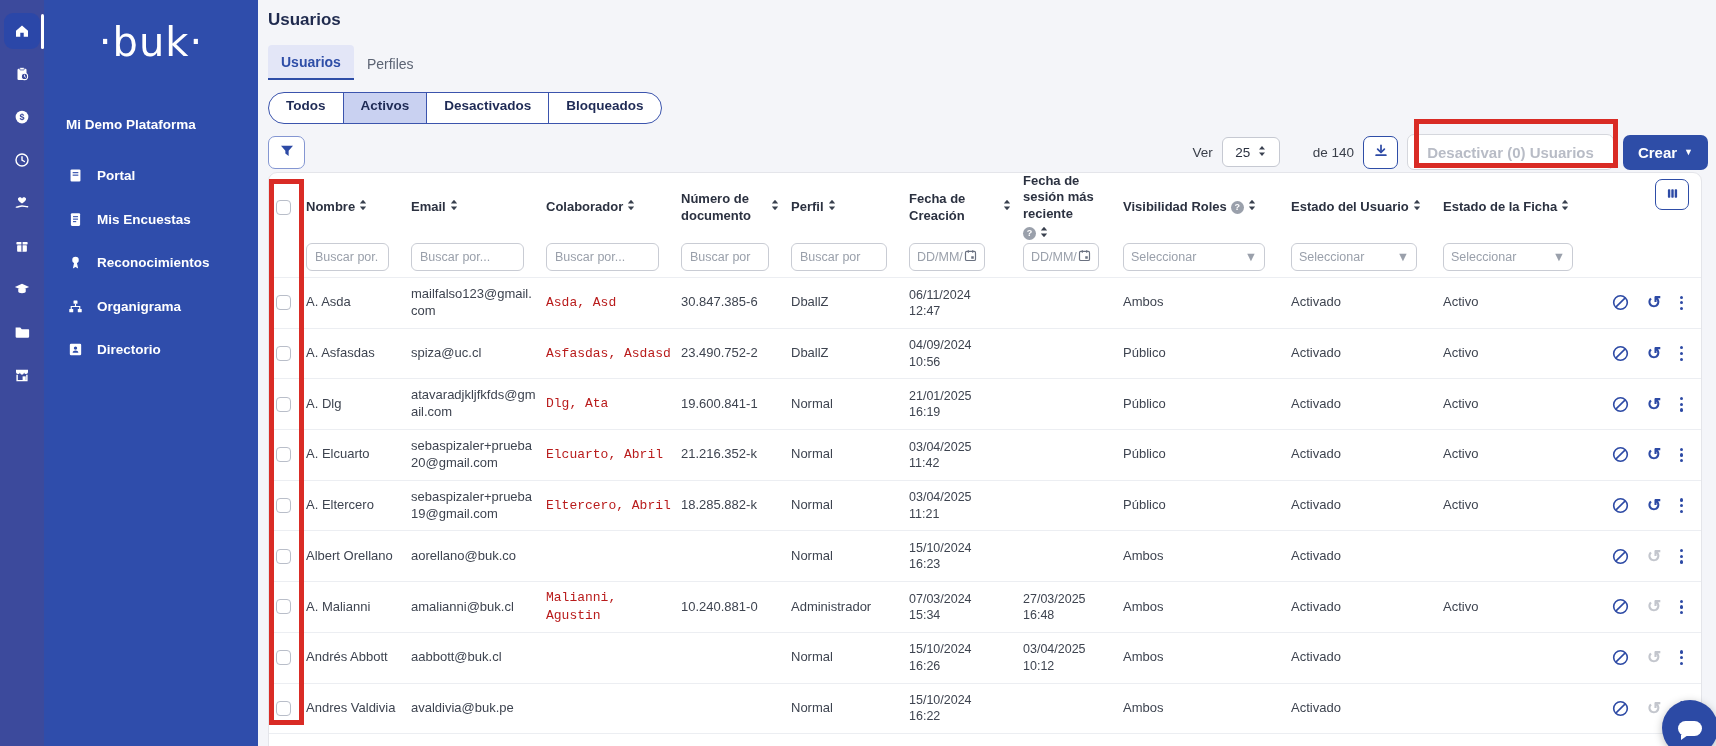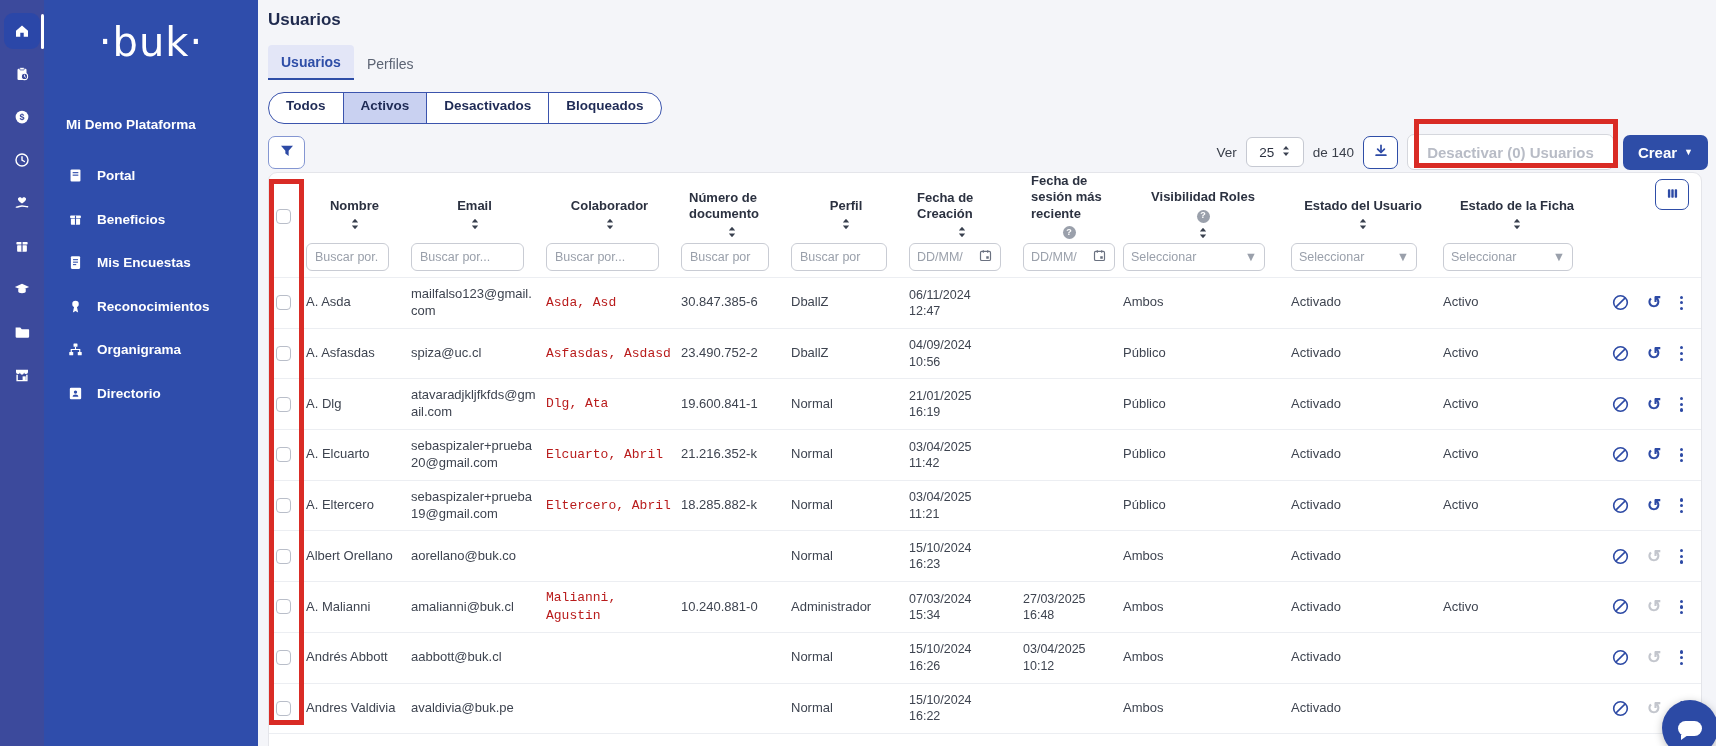--- a/index.html
+++ b/index.html
@@ -31,38 +31,38 @@
   .tab.active { background:#e3e6f7; color:#2e4da7; font-weight:700; border-bottom:2.5px solid #2e4da7; border-radius:4px 4px 0 0; }
 
   .pills { position:absolute; left:10px; top:92px; display:flex; border:1px solid #3b54ad; border-radius:16px; overflow:hidden; background:#fff; height:32px; }
   .pill { padding:5px 17px; font-size:13.5px; font-weight:700; color:#1e2a55; border-left:1px solid #3b54ad; cursor:pointer; white-space:nowrap; }
   .pill:first-child { border-left:none; }
   .pill.active { background:#c9d1f1; }
 
   
   .filter-btn { position:absolute; left:10px; top:136px; width:37px; height:33px; border:1px solid #8496d2; border-radius:7px; background:#fff; display:flex; align-items:center; justify-content:center; cursor:pointer; }
   .right-tools { position:absolute; right:8px; top:133px; height:38px; display:flex; align-items:center; gap:9px; }
-  .lbl { font-size:13.5px; color:#3a3f4a; }
+  .lbl { font-size:13.5px; color:#3a3f4a;margin-left:24px; }
   .pagesize { width:58px; height:30px; border:1px solid #c6c9d2; border-radius:6px; background:#fff; display:flex; align-items:center; justify-content:center; gap:8px; font-size:13.5px; color:#2b3140; cursor:pointer; }
   .dl-btn { width:35px; height:33px; border:1px solid #2e4da7; border-radius:7px; background:#fff; display:flex; align-items:center; justify-content:center; cursor:pointer; }
   .deact-btn { height:36px; padding:0 19px; background:#fff; border:1.5px solid #d5d7dd; border-radius:7px; font-size:15px; font-weight:700; color:#b8bcc6; cursor:default; white-space:nowrap; }
   .crear-btn { height:35px; padding:0 15px; background:#2e4da7; border:none; border-radius:7px; color:#fff; font-size:15px; font-weight:700; display:flex; align-items:center; gap:7px; cursor:pointer; }
   .crear-caret { font-size:9px; }
 
   
   .card { position:absolute; left:10px; top:172px; width:1434px; height:640px; background:#fff; border:1px solid #e4e5ea; border-radius:9px 9px 0 0; overflow:hidden; }
   .grid-row { display:grid; grid-template-columns:37px 105px 135px 135px 110px 118px 114px 100px 168px 152px 156px 104px; align-items:center; }
   .hrow { height:64px; }
-  .hcell { display:flex; align-items:center; gap:4px; padding-right:8px; font-size:13px; font-weight:700; color:#2b3140; flex-wrap:wrap; line-height:1.25;flex-direction:column; }
+  .hcell { display:flex; align-items:center; gap:4px; padding-right:8px; font-size:13px; font-weight:700; color:#2b3140; flex-wrap:wrap; line-height:1.25; }
   .hlabel { max-width:calc(100% - 16px); }
   .frow { height:40px; }
   .fcell { padding-right:12px; }
   .f-input { width:calc(100% - 10px); height:28px; border:1px solid #c9ccd4; border-radius:6px; padding:0 8px; font-size:12.5px; font-family:"Liberation Sans", sans-serif; color:#3e4450; background:#fff; }
   .f-input::placeholder { color:#9aa0ab; }
-  .f-box { width:92px; height:28px; border:1px solid #c9ccd4; border-radius:6px; display:flex; align-items:center; justify-content:space-between; padding:0 7px; background:#fff; cursor:pointer; }
+  .f-box { width:76px; height:28px; border:1px solid #c9ccd4; border-radius:6px; display:flex; align-items:center; justify-content:space-between; padding:0 7px; background:#fff; cursor:pointer; }
   .f-box span { font-size:12.5px; color:#9aa0ab; }
   .f-select { width:calc(100% - 14px); max-width:142px; }
   .caret { font-size:9px; color:#8a909c; }
 
   .trow { height:50.7px; border-top:1px solid #eceef2; font-size:13px; color:#3e4450; }
   .tcell { padding-right:8px; line-height:1.3; overflow-wrap:anywhere; }
   .dates { white-space:pre-line; font-size:12.5px; }
   .link { color:#b91c1c; cursor:pointer;font-family:Liberation Mono, monospace; }
   .cb-cell { display:flex; justify-content:center; }
   .checkbox { width:15px; height:15px; border:1.5px solid #b9bec9; border-radius:4px; background:#fff; cursor:pointer; }
@@ -176,30 +176,20 @@
   <div class="menu" id="sidebar-menu">
       <div class="menu-item">
         <span class="mi-icon">
           <svg width="17" height="17" viewBox="0 0 24 24">
             <rect x="5" y="3.5" width="14" height="17" rx="1.6" fill="#ffffff"></rect>
             <line x1="8" y1="8" x2="16" y2="8" stroke="#2f4dab" stroke-width="1.6"></line>
             <line x1="8" y1="11.5" x2="16" y2="11.5" stroke="#2f4dab" stroke-width="1.6"></line>
           </svg>
         </span>
         <span class="mi-label">Portal</span>
-      </div>
-      <div class="menu-item">
-        <span class="mi-icon">
-          <svg width="17" height="17" viewBox="0 0 24 24">
-            <rect x="4.5" y="6.5" width="15" height="3.6" rx="1" fill="#ffffff"></rect>
-            <rect x="5.5" y="11" width="13" height="8.5" rx="1" fill="#ffffff"></rect>
-            <line x1="12" y1="6.5" x2="12" y2="19.5" stroke="#2f4dab" stroke-width="1.6"></line>
-          </svg>
-        </span>
-        <span class="mi-label">Beneficios</span>
       </div>
       <div class="menu-item">
         <span class="mi-icon">
           <svg width="17" height="17" viewBox="0 0 24 24">
             <rect x="5.5" y="3" width="13" height="18" rx="1.6" fill="#ffffff"></rect>
             <line x1="8.5" y1="8" x2="15.5" y2="8" stroke="#2f4dab" stroke-width="1.5"></line>
             <line x1="8.5" y1="11.5" x2="15.5" y2="11.5" stroke="#2f4dab" stroke-width="1.5"></line>
             <line x1="8.5" y1="15" x2="13" y2="15" stroke="#2f4dab" stroke-width="1.5"></line>
           </svg>
         </span>

